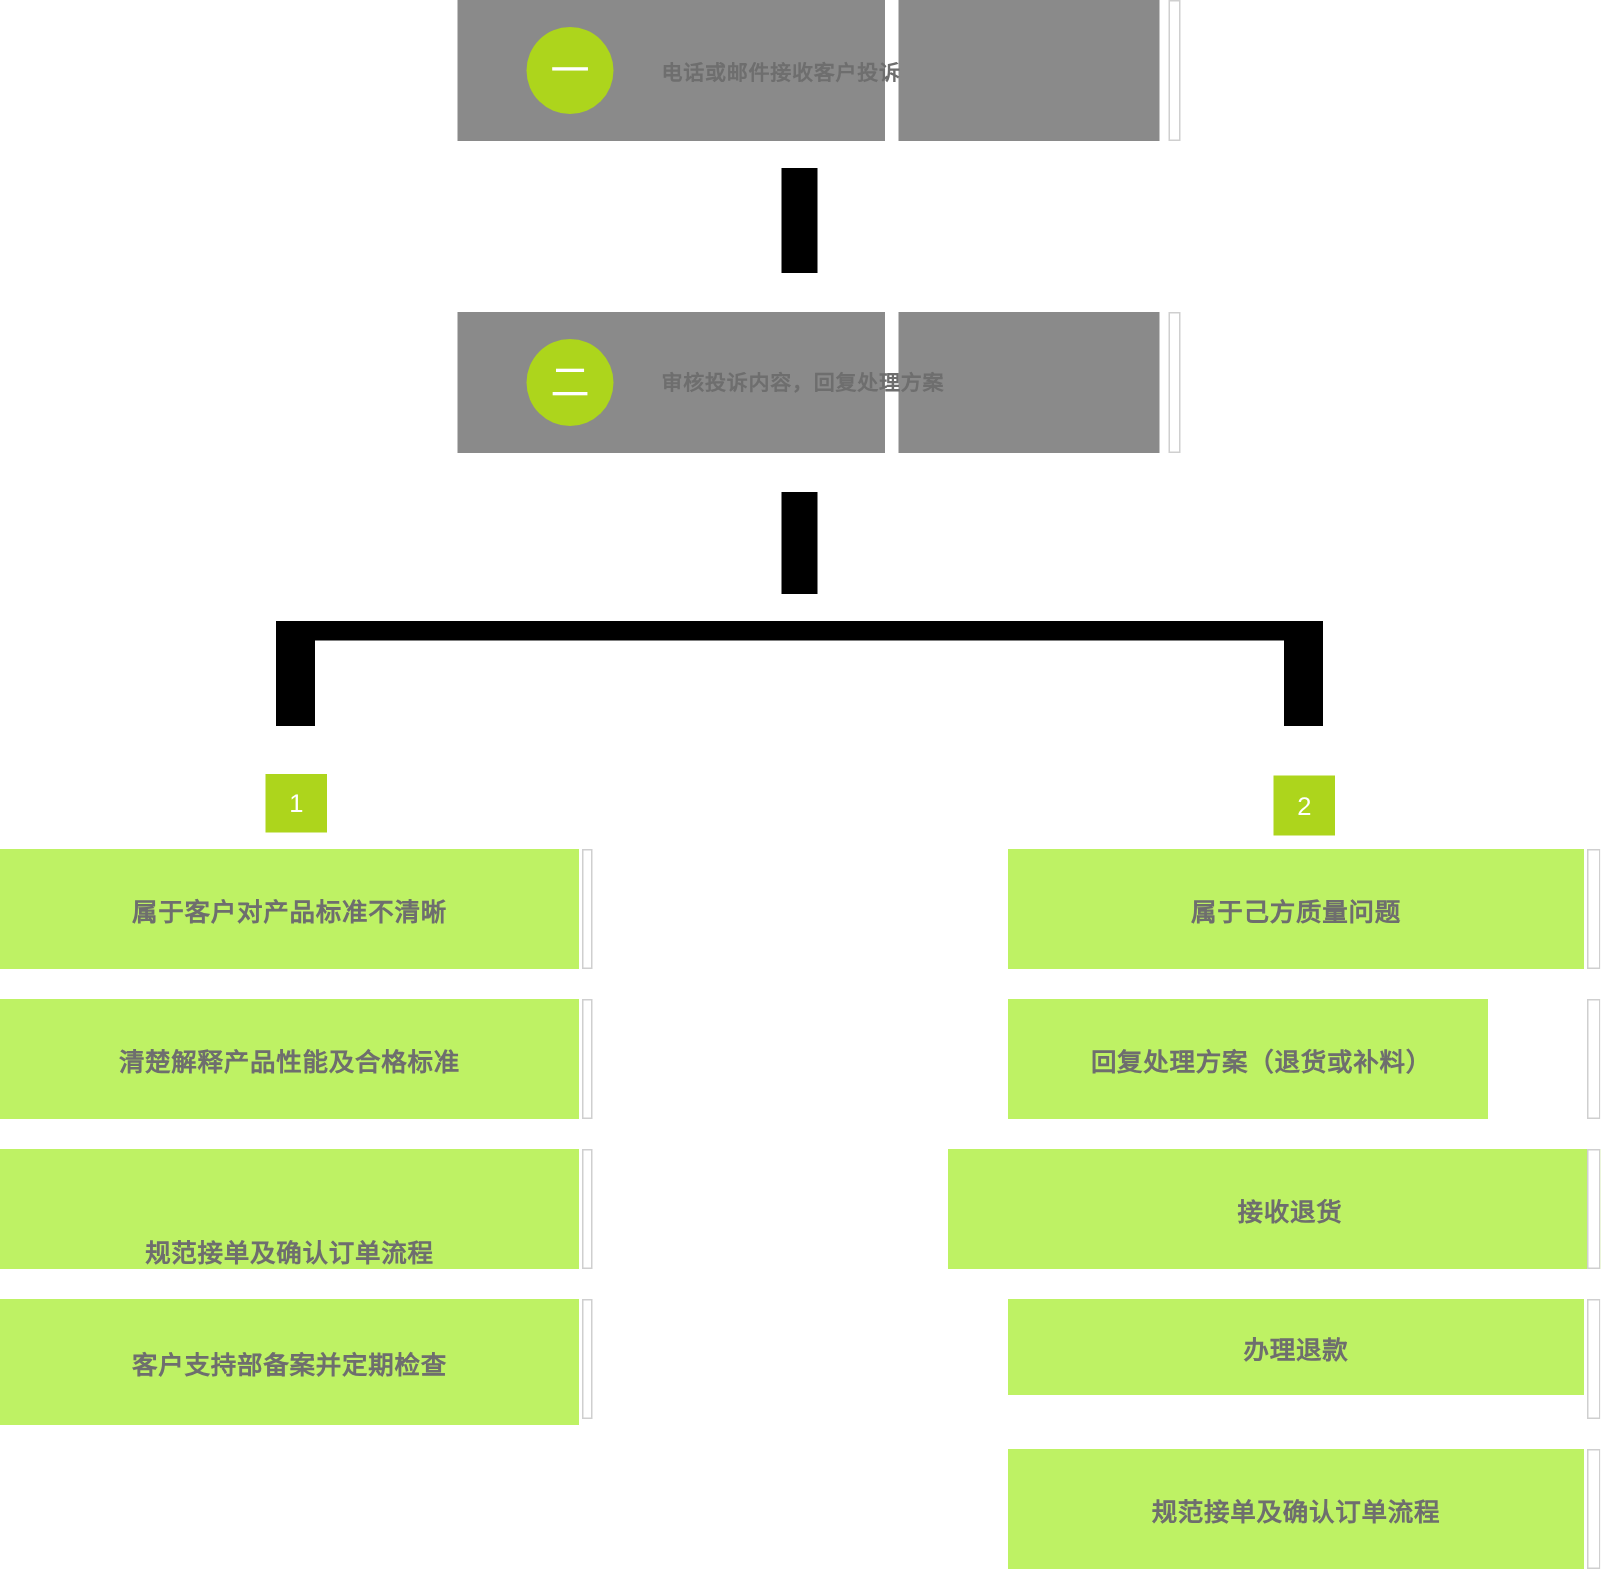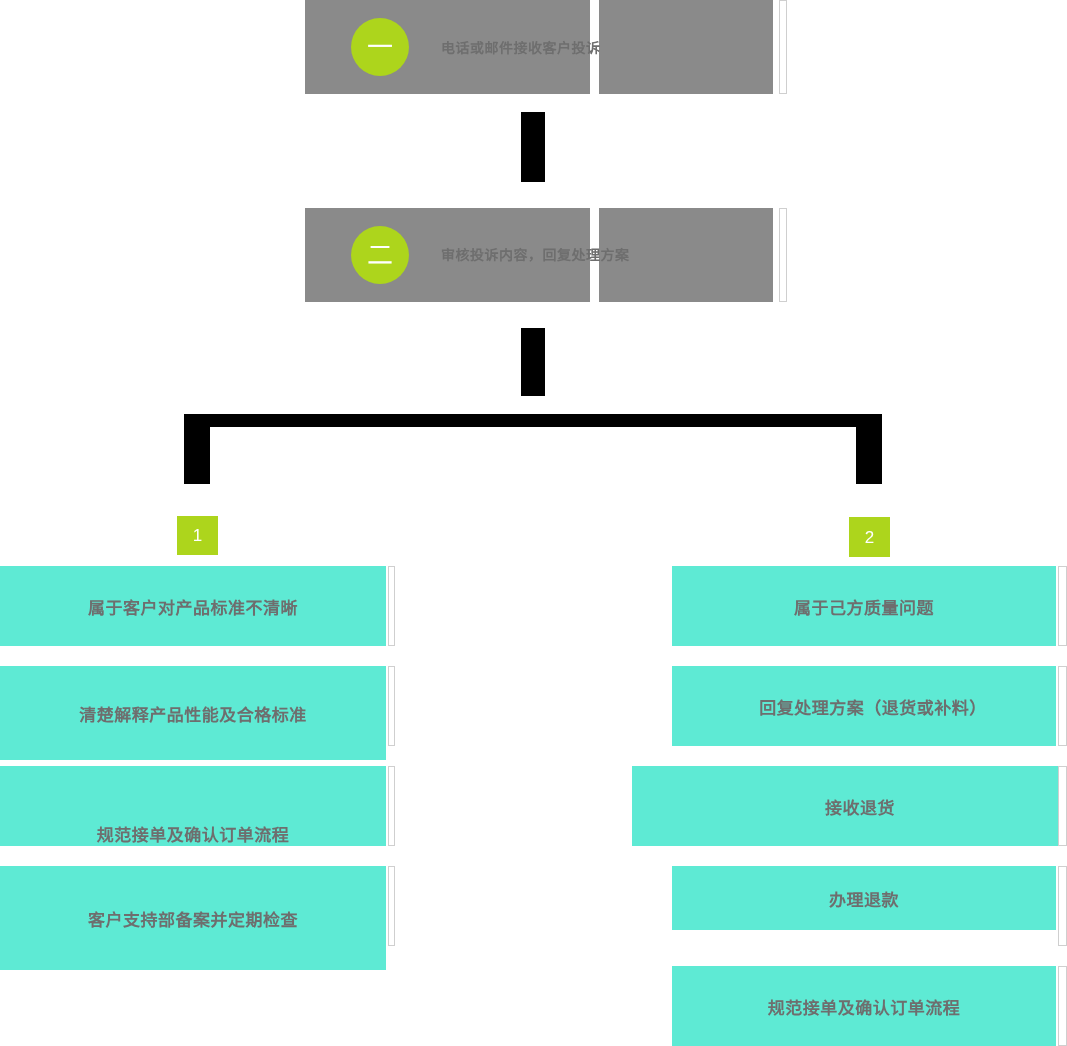--- a/index.html
+++ b/index.html
@@ -76,21 +76,21 @@
     display: flex;
     align-items: center;
     justify-content: center;
     font-size: 17px;
     line-height: 1;
   }
 
   
   .step {
     position: absolute;
-    background: #5eead4;
+    background: #bef264;
     box-sizing: border-box;
     display: flex;
     align-items: center;
     justify-content: center;
   }
   .step-label {
     color: #6e6e6e;
     font-size: 17px;
     font-weight: bold;
     white-space: nowrap;
@@ -134,41 +134,41 @@
   </div>
   <div class="badge" style="left:849px; top:517px; width:41px; height:40px;">
     <span>2</span>
   </div>
 
   <div class="step" style="left:0px; top:566px; width:386px; height:80px;">
     <span class="step-label">属于客户对产品标准不清晰</span>
   </div>
   <div class="edge-sliver" style="left:388px; top:566px; width:7px; height:80px;"></div>
 
-  <div class="step" style="left:0px; top:666px; width:386px; height:94px;">
+  <div class="step" style="left:0px; top:666px; width:386px; height:80px;">
     <span class="step-label">清楚解释产品性能及合格标准</span>
   </div>
   <div class="edge-sliver" style="left:388px; top:666px; width:7px; height:80px;"></div>
 
   <div class="step" style="left:0px; top:766px; width:386px; height:80px;align-items:flex-end;">
     <span class="step-label">规范接单及确认订单流程</span>
   </div>
   <div class="edge-sliver" style="left:388px; top:766px; width:7px; height:80px;"></div>
 
-  <div class="step" style="left:0px; top:866px; width:386px; height:104px;justify-content:center;">
+  <div class="step" style="left:0px; top:866px; width:386px; height:84px;justify-content:center;">
     <span class="step-label">客户支持部备案并定期检查</span>
   </div>
   <div class="edge-sliver" style="left:388px; top:866px; width:7px; height:80px;"></div>
 
   <div class="step" style="left:672px; top:566px; width:384px; height:80px;">
     <span class="step-label">属于己方质量问题</span>
   </div>
   <div class="edge-sliver" style="left:1058px; top:566px; width:9px; height:80px;"></div>
 
-  <div class="step" style="left:672px; top:666px; width:384px; height:80px;padding-left:18px;">
+  <div class="step" style="left:672px; top:666px; width:320px; height:80px;padding-left:18px;">
     <span class="step-label">回复处理方案（退货或补料）</span>
   </div>
   <div class="edge-sliver" style="left:1058px; top:666px; width:9px; height:80px;"></div>
 
   <div class="step" style="left:632px; top:766px; width:456px; height:80px;">
     <span class="step-label">接收退货</span>
   </div>
   <div class="edge-sliver" style="left:1058px; top:766px; width:9px; height:80px;"></div>
 
   <div class="step" style="left:672px; top:866px; width:384px; height:64px;">

